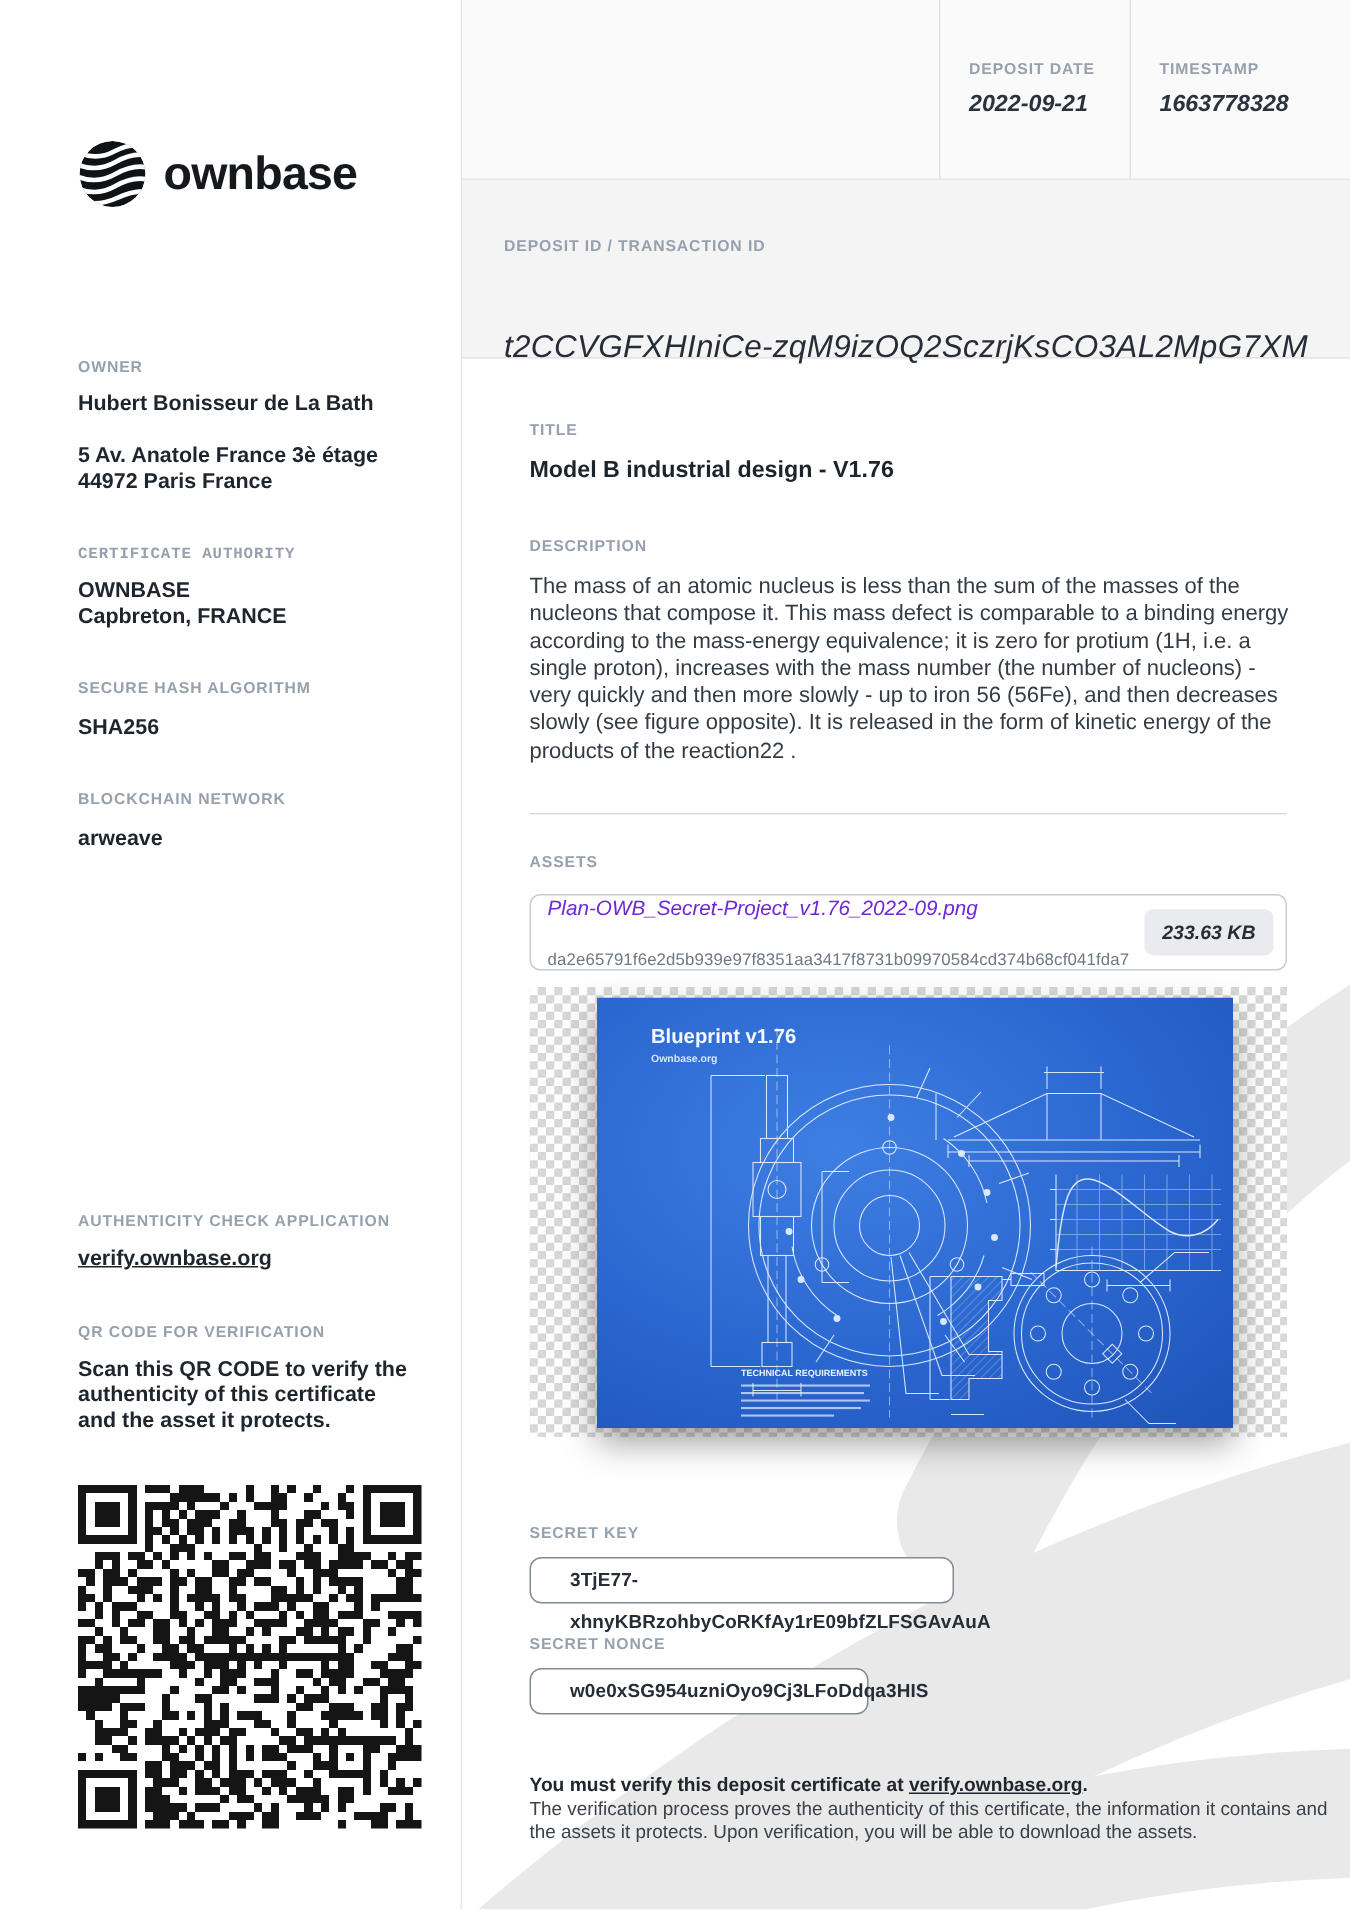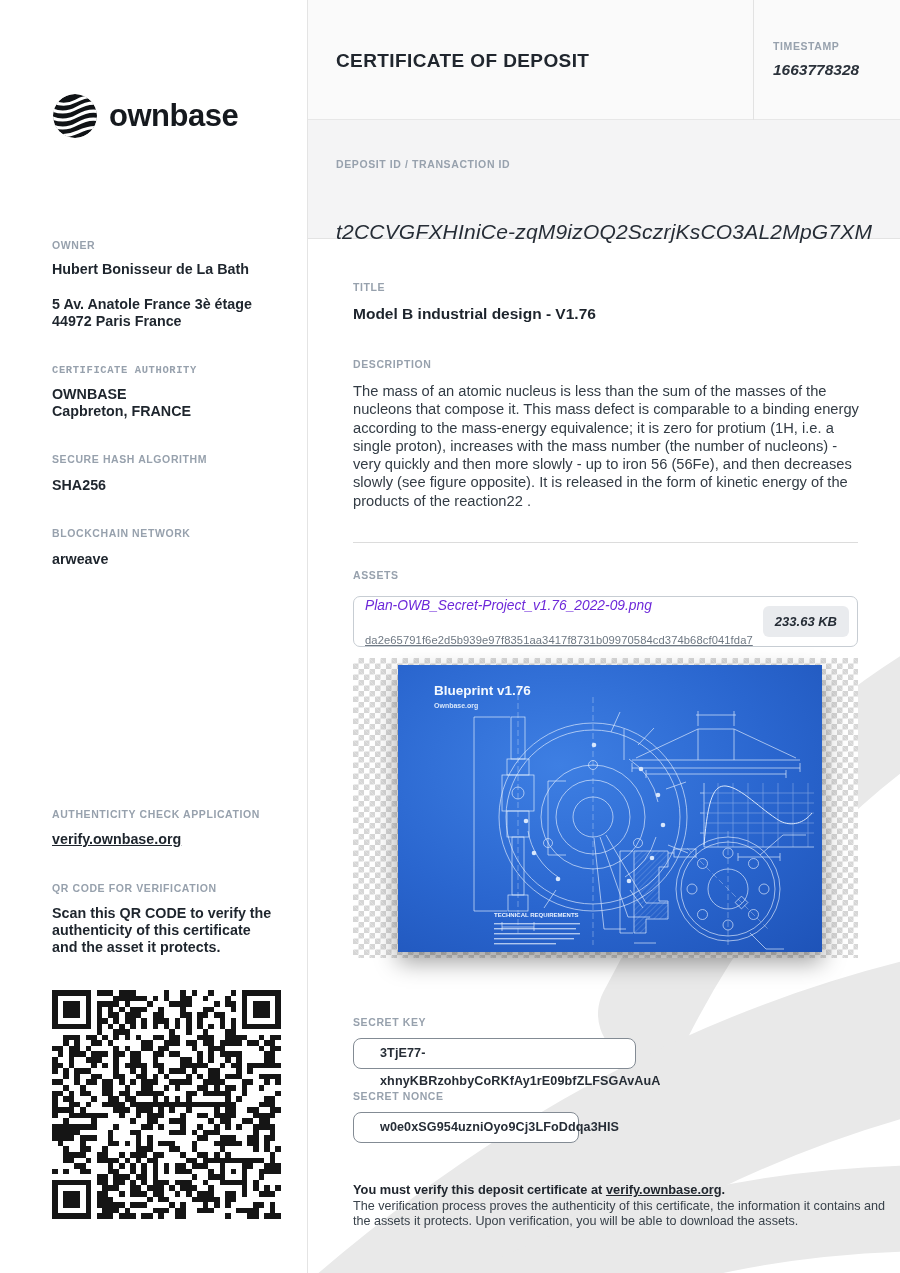--- a/index.html
+++ b/index.html
@@ -32,21 +32,21 @@
   .band-id .lbl { position:absolute; left:28px; top:38px; }
   .band-id .idval { position:absolute; left:28px; top:56px; font-size:21px; font-weight:500; font-style:italic; color:#262d36; letter-spacing:.2px;margin-top:44px; }
 
   .m-title  { position:absolute; left:45px; top:305px; font-size:15.5px; font-weight:700; color:#1d242c; }
   .m-desc   { position:absolute; left:45px; top:382px; width:510px; font-size:14.7px; font-weight:500; line-height:18.3px; color:#333c45; }
   .hr { position:absolute; left:45px; top:542px; width:505px; border-top:1px solid #dcdcdc; }
 
   .asset-card { position:absolute; left:45px; top:596px; width:505px; height:51px; background:#fff;
     border:1px solid #c7cdd3; border-radius:7px; display:flex; align-items:center; justify-content:space-between; padding:0 8px 0 11px; }
   .a-name { font-size:13.8px; font-weight:400; font-style:italic; color:#6d28d9; }
-  .a-hash { font-size:11.2px; color:#6e7883; margin-top:21px; letter-spacing:.1px;text-decoration:underline; }
+  .a-hash { font-size:11.2px; color:#6e7883; margin-top:21px; letter-spacing:.1px; }
   .a-size { background:#e9ebee; border-radius:6px; padding:8px 12px; font-size:13px; font-weight:700; font-style:italic; color:#262d36; white-space:nowrap; }
 
   .checker { position:absolute; left:45px; top:658px; width:505px; height:300px; background-color:#fff;
     background-image:
       linear-gradient(45deg,#d6d6d6 25%,transparent 25%,transparent 75%,#d6d6d6 75%),
       linear-gradient(45deg,#d6d6d6 25%,transparent 25%,transparent 75%,#d6d6d6 75%);
     background-size:11px 11px; background-position:0 0,5.5px 5.5px; }
   .bp { position:absolute; left:45px; top:7px; width:424px; height:287px; box-shadow:0 10px 22px rgba(0,0,0,.38); }
 
   .key-box { position:absolute; left:45px; top:1038px; width:283px; height:31px; background:#fff;
@@ -955,21 +955,24 @@
         <rect x="36" y="40" width="1" height="1" fill="#151515"></rect>
         <rect x="38" y="40" width="1" height="1" fill="#151515"></rect>
         <rect x="39" y="40" width="1" height="1" fill="#151515"></rect>
         <rect x="40" y="40" width="1" height="1" fill="#151515"></rect>
       </svg>
   </div>
 
   <div class="main">
 
     <div class="band-head">
-      <h1>CERTIFICATE OF DEPOSIT</h1>
+      <div class="head-cell cell-date">
+        <div class="lbl">DEPOSIT DATE</div>
+        <div class="cval">2022-09-21</div>
+      </div>
       <div class="head-cell cell-ts">
         <div class="lbl">TIMESTAMP</div>
         <div class="cval">1663778328</div>
       </div>
     </div>
 
     <div class="band-id">
       <div class="lbl">DEPOSIT ID / TRANSACTION ID</div>
       <div class="idval">t2CCVGFXHIniCe-zqM9izOQ2SczrjKsCO3AL2MpG7XM</div>
     </div>

